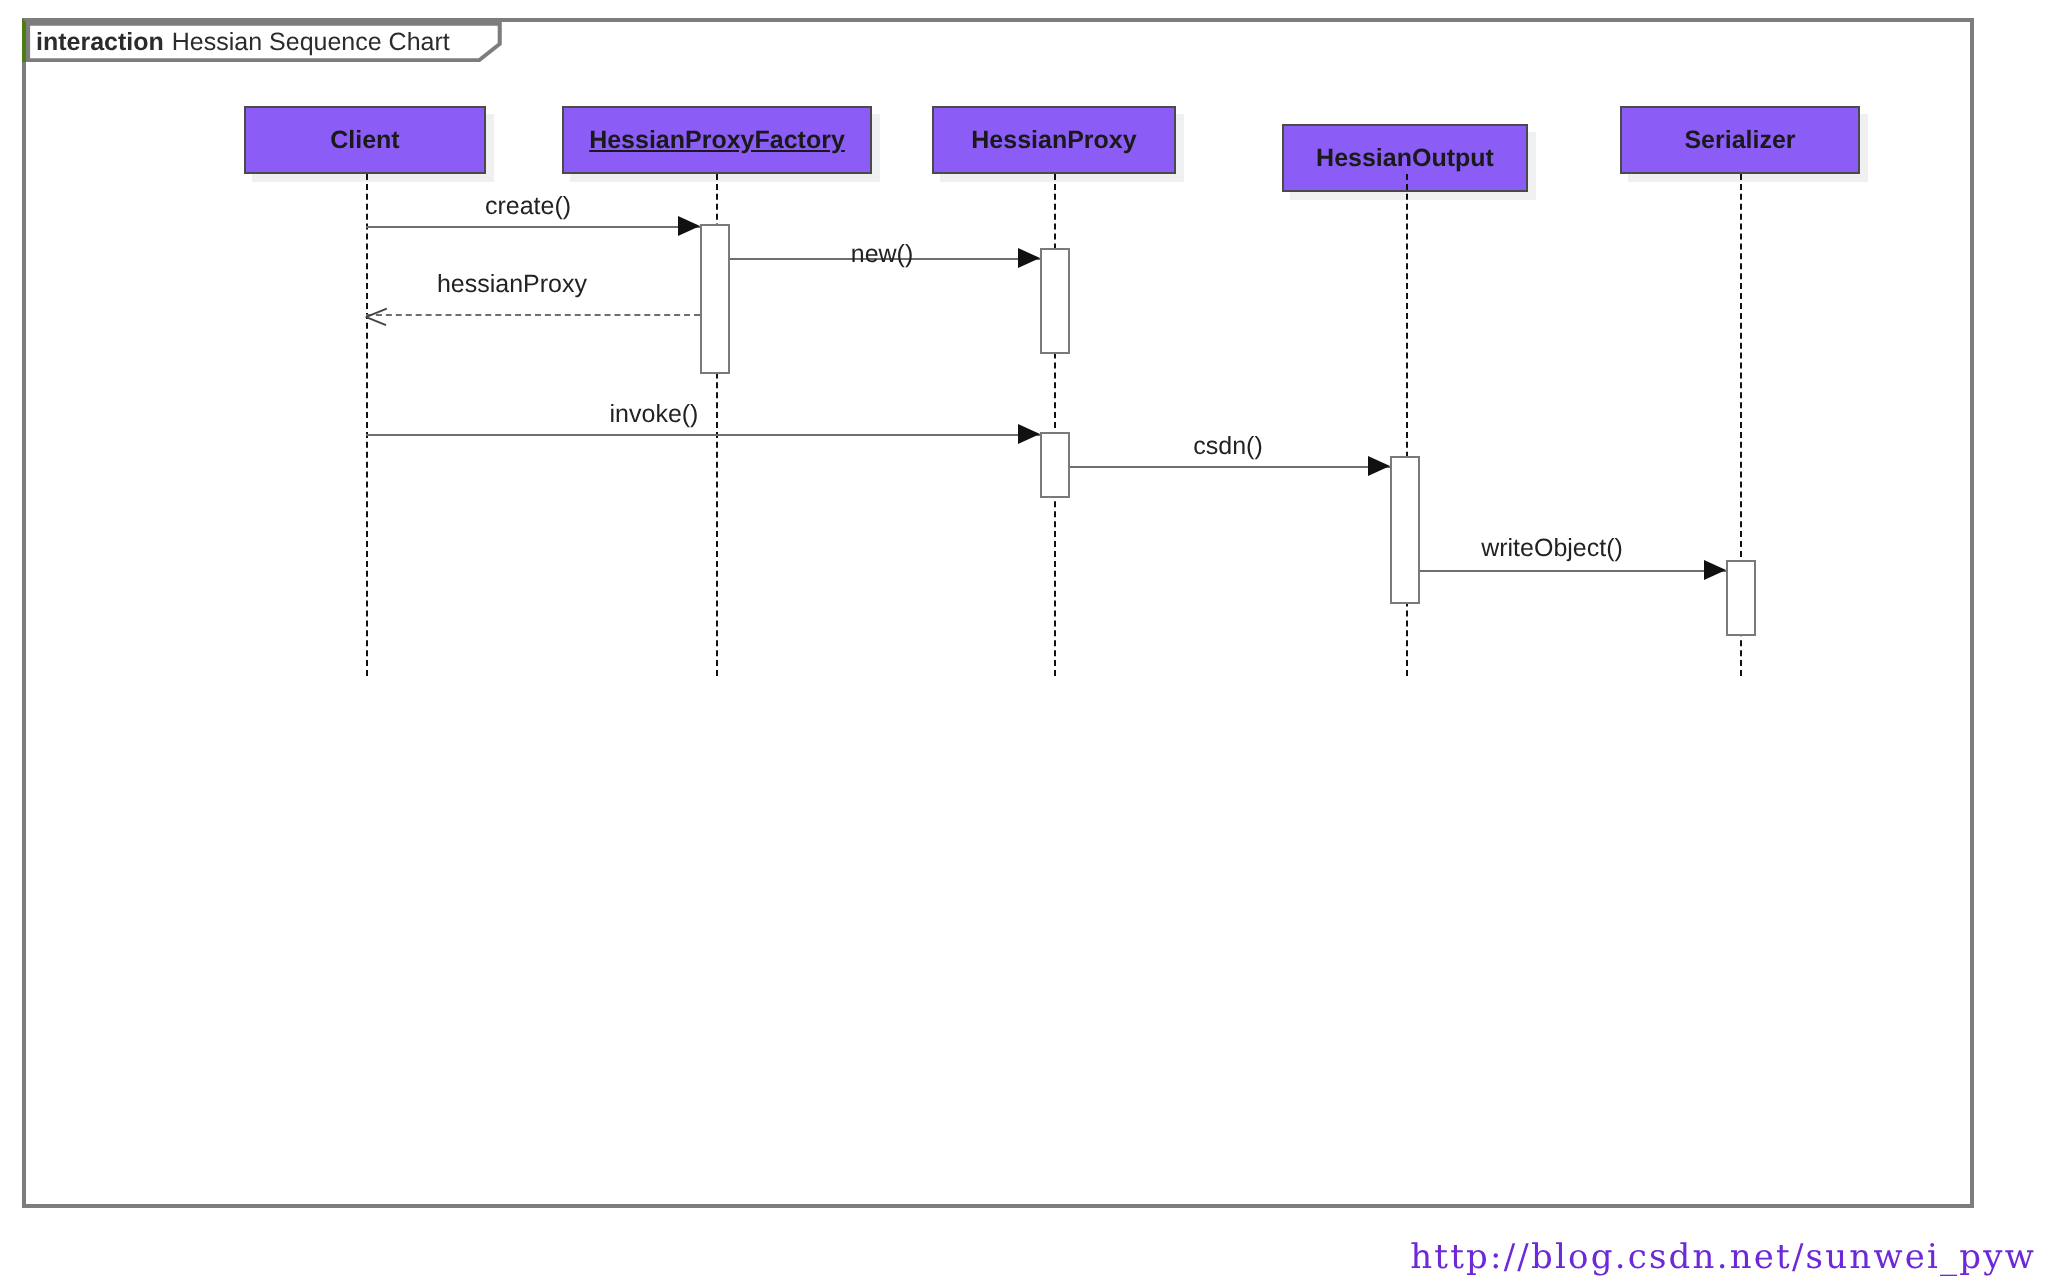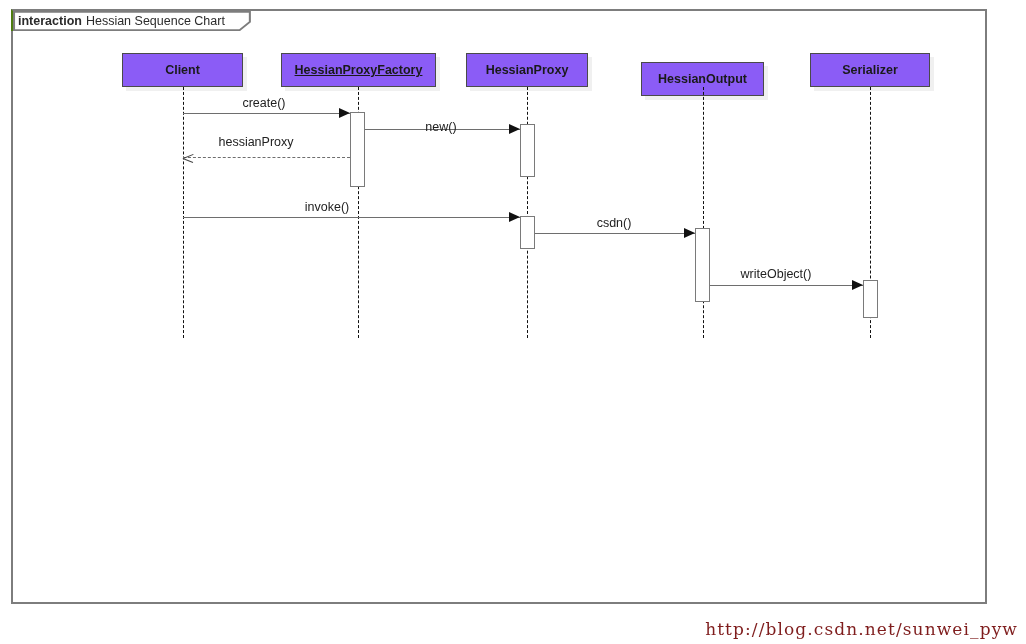--- a/index.html
+++ b/index.html
@@ -141,21 +141,21 @@
   }
 
   
   #watermark {
     position: absolute;
     right: 8px;
     bottom: 5px;
     font-family: "DejaVu Serif", serif;
     font-size: 17px;
     letter-spacing: 1.1px;
-    color: #7f1d1d;
+    color: #6d28d9;
     white-space: nowrap;
   }
 </style>
 </head>
 <body>
 
 <div id="diagram-frame"></div>
 
 <div id="frame-header">
   <svg class="tab-shape" viewBox="0 0 232 22" preserveAspectRatio="none" width="232" height="22">

